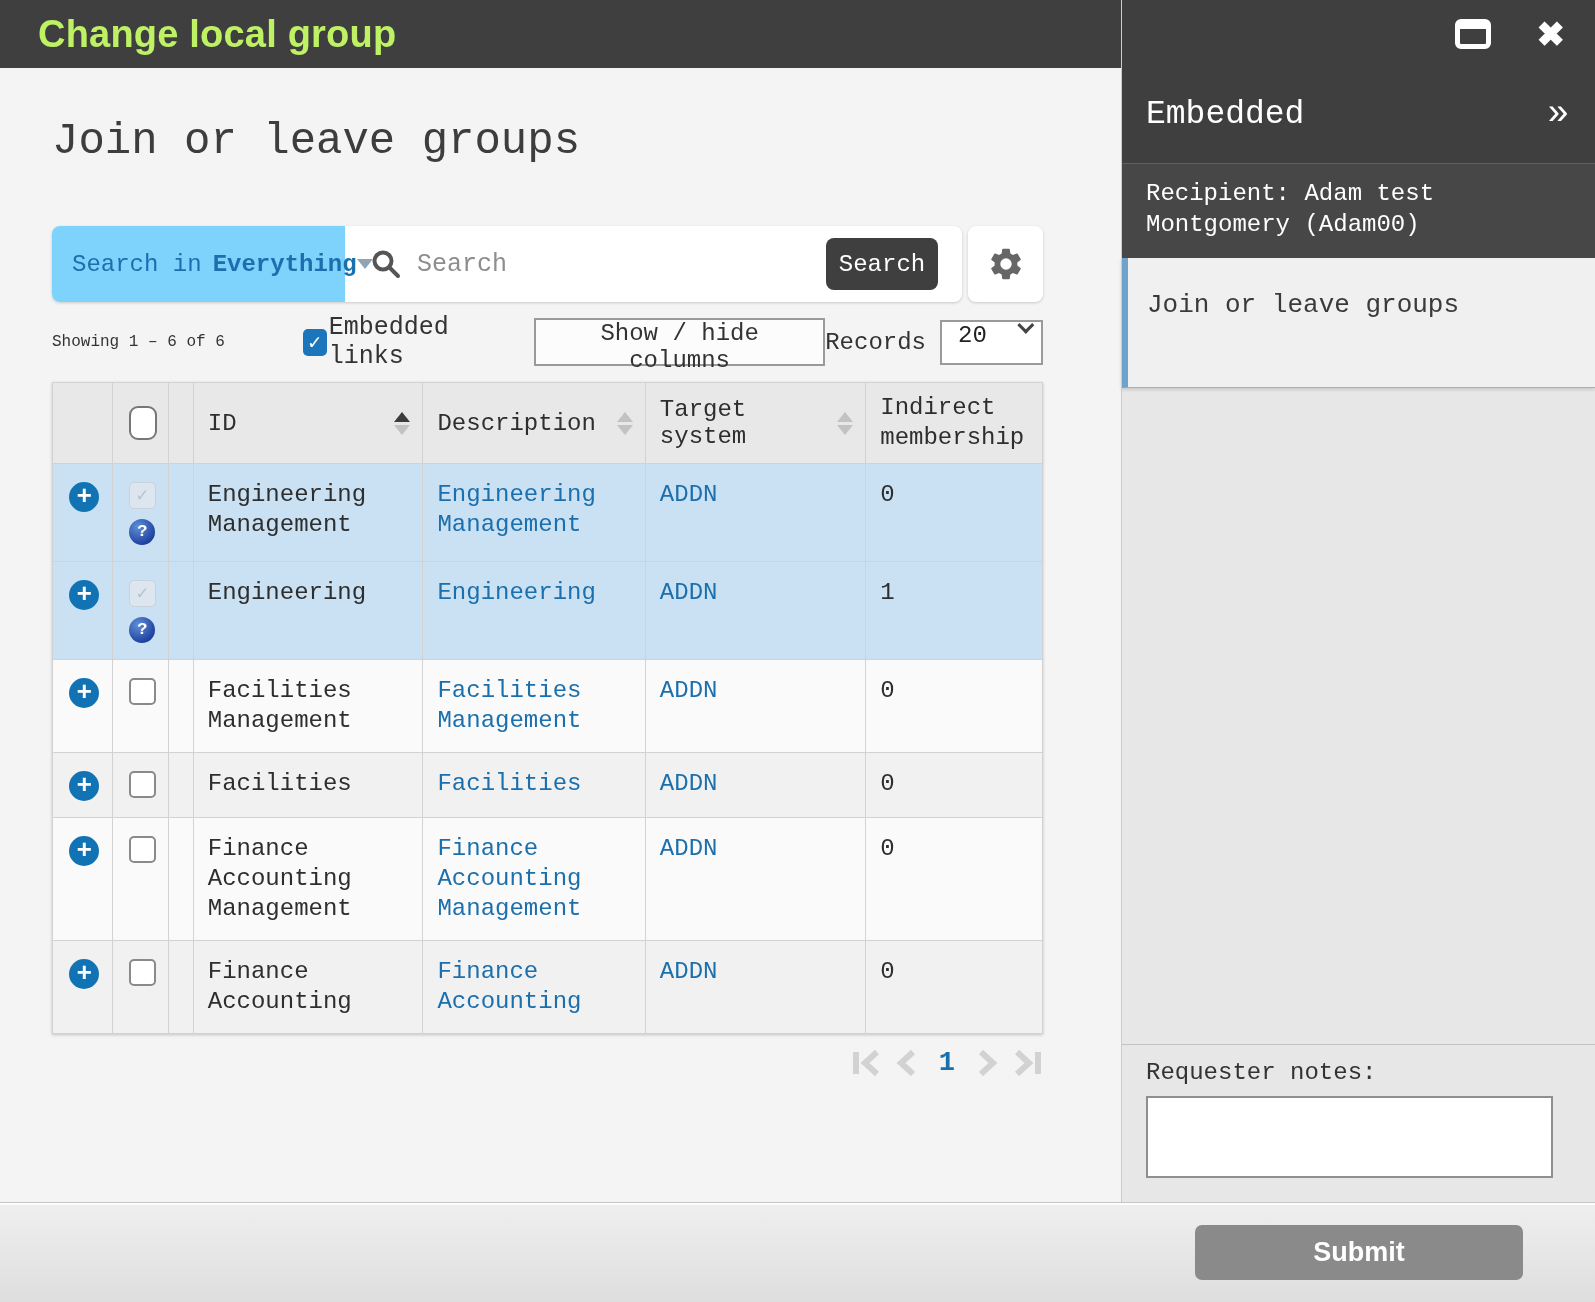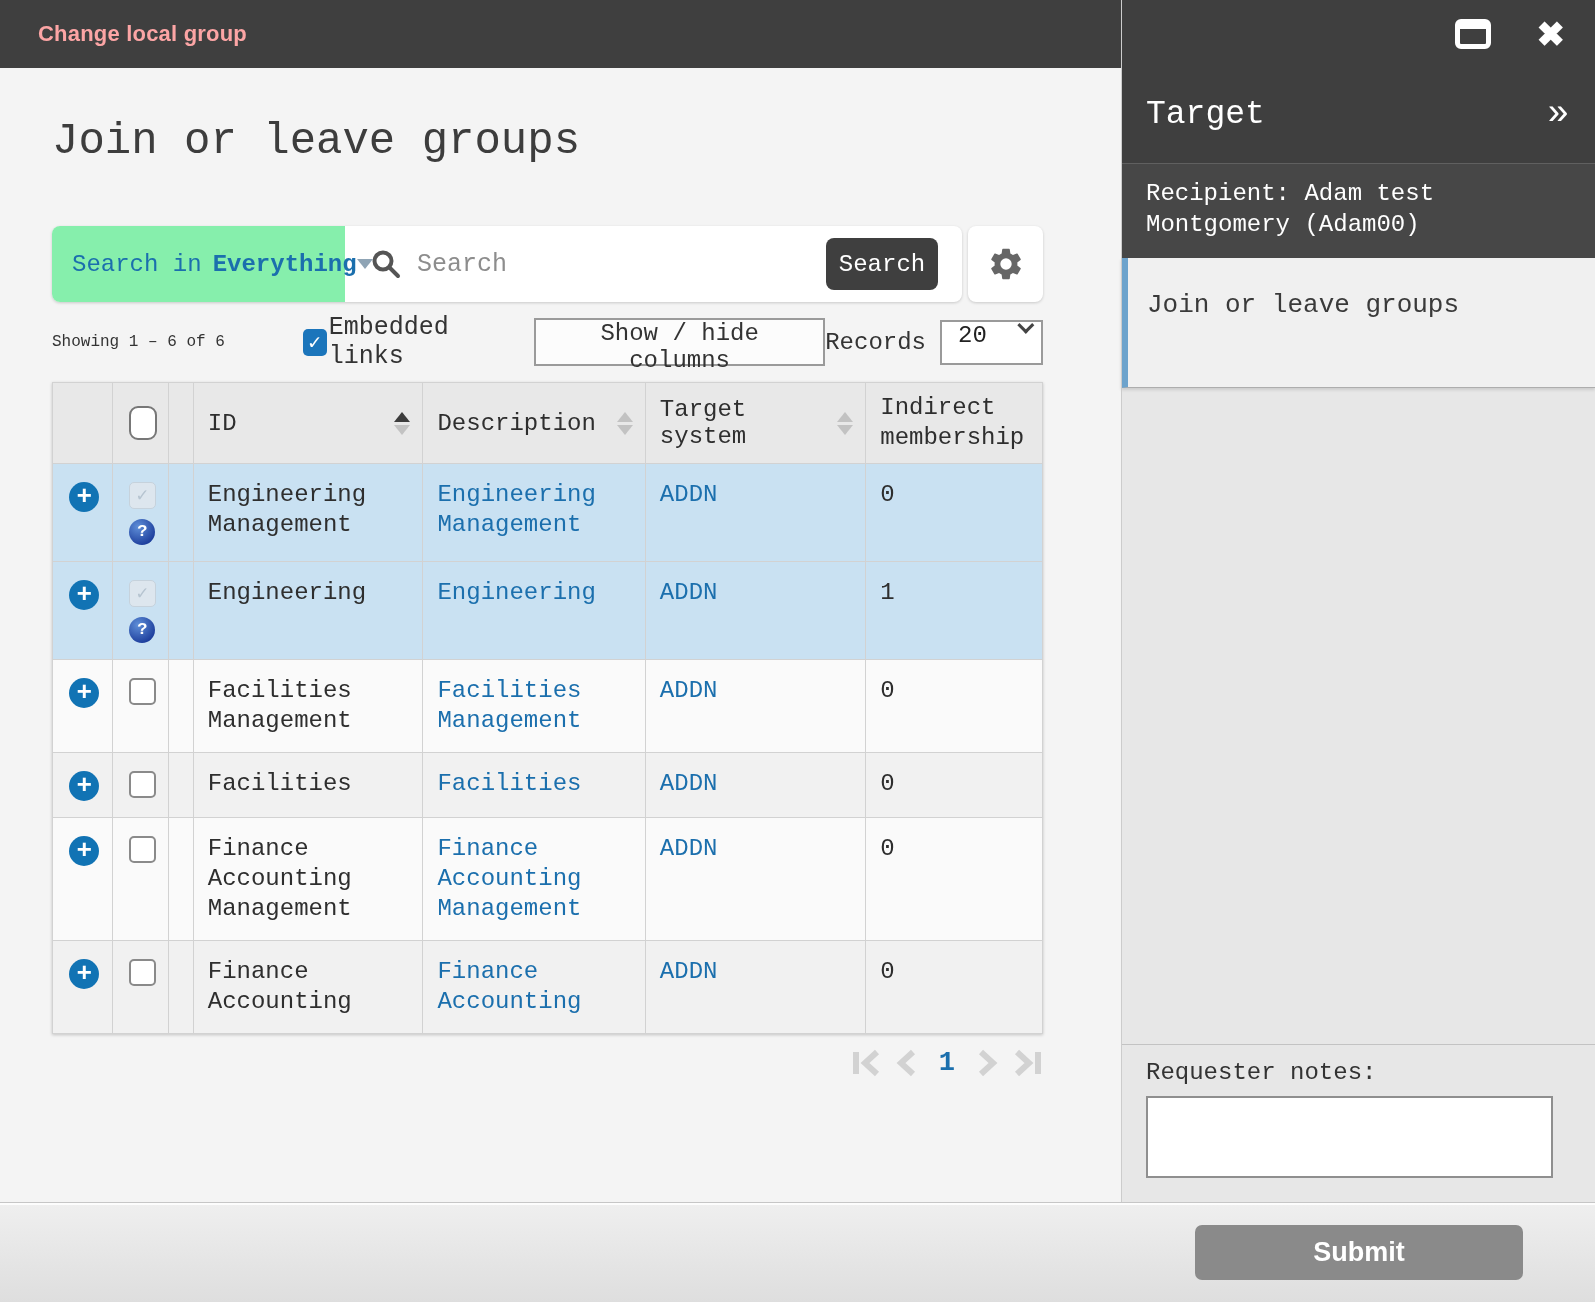--- a/index.html
+++ b/index.html
@@ -3,38 +3,38 @@
 <meta charset="utf-8">
 <style>
   * { margin:0; padding:0; box-sizing:border-box; }
   html,body { width:1595px; height:1302px; }
   body { font-family:"Liberation Sans", sans-serif; background:#f4f4f4; overflow:hidden; }
 
   .window { position:relative; width:1595px; height:1302px; background:#f4f4f4; }
 
   
   .titlebar { height:68px; background:#3f3f3f; display:flex; align-items:center; padding:0 30px 0 38px; }
-  .titlebar .title { color:#fca5a5; font-size:22px; font-weight:bold; letter-spacing:.2px; }
+  .titlebar .title { color:#bef264; font-size:38px; font-weight:bold; letter-spacing:.2px; }
   .titlebar .win-actions { margin-left:auto; display:flex; align-items:center; gap:46px; }
   .max-icon { width:36px; height:30px; border:5px solid #fff; border-top:10px solid #fff; border-radius:6px; }
   .close-icon { color:#fff; font-size:34px; font-weight:bold; line-height:1; }
 
   
   .content { position:absolute; top:68px; left:0; right:0; bottom:92px; display:flex;font-family:Liberation Mono, monospace; }
   .main { width:1121px; padding:48px 0 0 52px; }
   .panel { width:474px; background:#e7e7e7; display:flex; flex-direction:column; }
 
   
   .page-heading { font-size:44px; font-weight:400; color:#3d3d3d; }
 
   
   .search-row { margin-top:60px; display:flex; width:991px; }
   .search-box { display:flex; width:910px; height:76px; background:#fff; border-radius:8px;
                 box-shadow:0 1px 3px rgba(0,0,0,.18); overflow:hidden; align-items:center; }
-  .search-filter { width:293px; height:76px; background:#86efac; display:flex; align-items:center;
+  .search-filter { width:293px; height:76px; background:#7dd3fc; display:flex; align-items:center;
                    padding:0 16px 0 20px; flex-shrink:0; cursor:pointer; }
   .search-filter .flabel { color:#1b6fad; font-size:24px; white-space:pre; }
   .search-filter .fvalue { color:#1b6fad; font-size:24px; font-weight:bold; margin-left:11px; }
   .caret-down { margin-left:auto; width:0; height:0; border-left:8px solid transparent;
                 border-right:8px solid transparent; border-top:10px solid #8fa4b5; }
   .search-input-wrap { display:flex; align-items:center; flex:1; padding:0 14px 0 26px; }
   .mag-icon { flex-shrink:0; margin-right:16px; }
   .search-placeholder { color:#8d8d8d; font-size:25px; }
   .search-btn { width:112px; height:52px; background:#3f3f3f; color:#fff; border:none; border-radius:8px;
                 font-size:24px; font-family:inherit; margin:0 10px 0 auto; }
@@ -342,21 +342,21 @@
         </svg>
         <svg class="pg-icon" width="34" height="30" viewBox="0 0 34 30">
           <polyline points="8,4 20,15 8,26" fill="none" stroke="#d2d2d2" stroke-width="6"></polyline>
           <line x1="29" y1="4" x2="29" y2="26" stroke="#d2d2d2" stroke-width="6"></line>
         </svg>
       </div>
     </div>
 
     <div class="panel">
       <div class="panel-header">
-        <div class="ptitle">Target</div>
+        <div class="ptitle">Embedded</div>
         <div class="collapse-icon">»</div>
       </div>
       <div class="recipient">Recipient: Adam test Montgomery (Adam00)</div>
       <div class="panel-item">Join or leave groups</div>
       <div class="panel-fill"></div>
       <div class="requester">
         <div class="requester-label">Requester notes:</div>
         <textarea class="requester-textarea" style=""></textarea>
       </div>
     </div>

